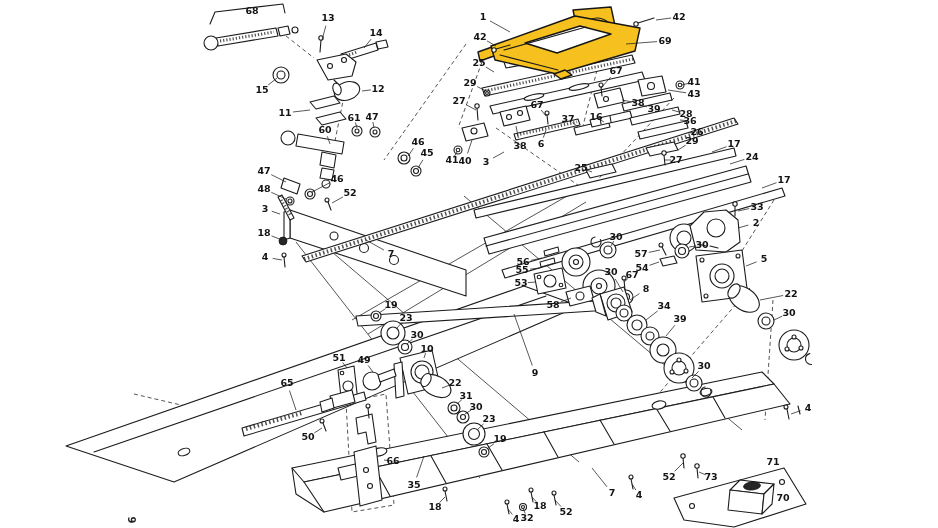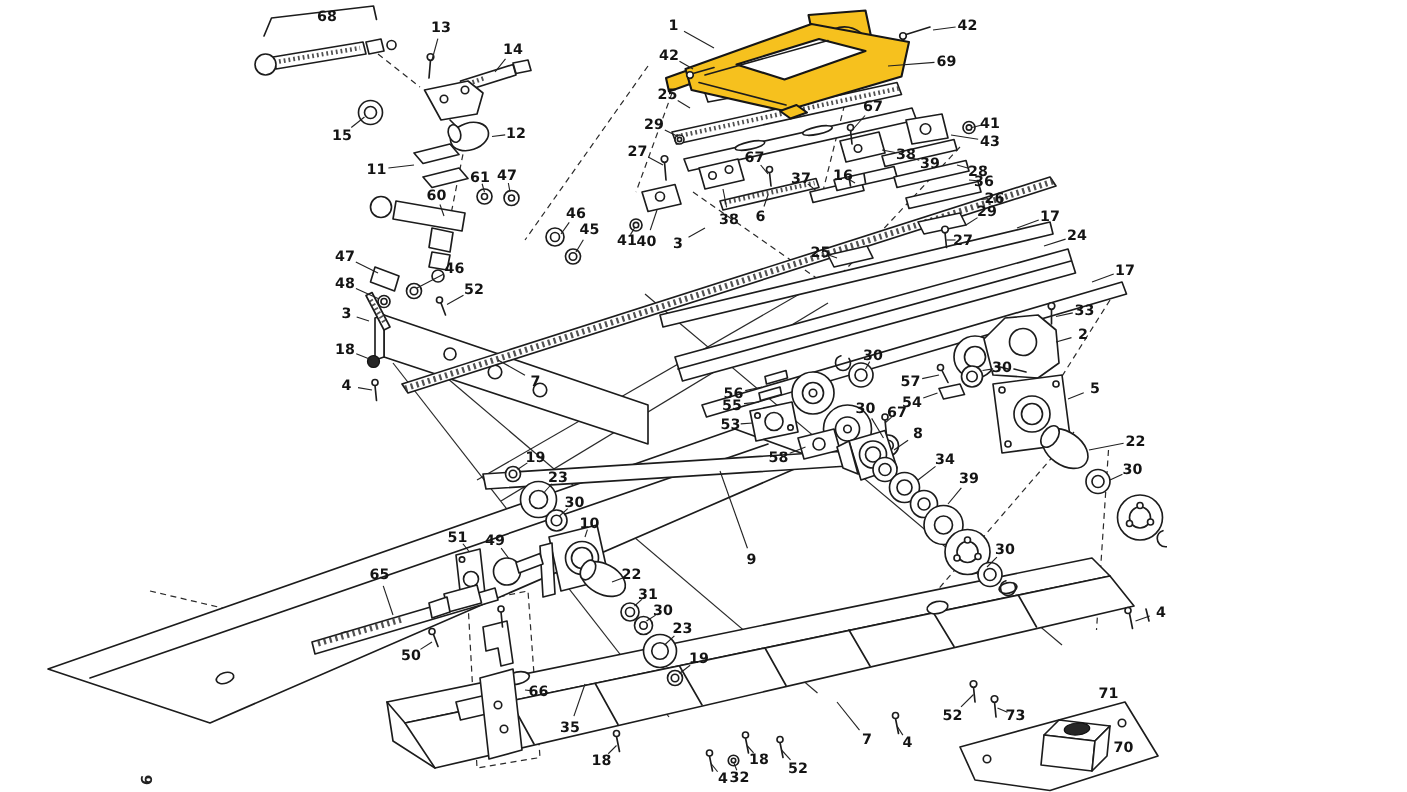--- a/index.html
+++ b/index.html
@@ -1,17 +1,17 @@
 <!DOCTYPE html>
 <html><head>
 <meta charset="utf-8">
 <style>
   html,body{margin:0;padding:0;background:#ffffff;}
   .canvas{position:relative;width:778px;height:528px;background:#f97316;overflow:hidden;
-          font-family:"DejaVu Sans",sans-serif;}
+          font-family:"DejaVu Sans",sans-serif;margin-left:34px;}
   svg{display:block;}
   .thin{stroke:#2a2a2a;stroke-width:.8;fill:none;}
   .dash{stroke:#2a2a2a;stroke-width:.8;fill:none;stroke-dasharray:4 3;}
   .part{stroke:#1c1c1c;stroke-width:1.1;fill:#ffffff;stroke-linejoin:round;}
   .partn{stroke:#1c1c1c;stroke-width:1.1;fill:none;stroke-linejoin:round;stroke-linecap:round;}
   .hatch{stroke:#333;stroke-width:4;fill:none;stroke-dasharray:1.5 2.5;opacity:.85;}
   .hatch2{stroke:#333;stroke-width:3;fill:none;stroke-dasharray:1.2 2;opacity:.85;}
   .dark{fill:#262626;stroke:#111;stroke-width:.8;}
   .hi{stroke:#161616;stroke-width:1.4;stroke-linejoin:round;}
   .leader{stroke:#222;stroke-width:.75;}

